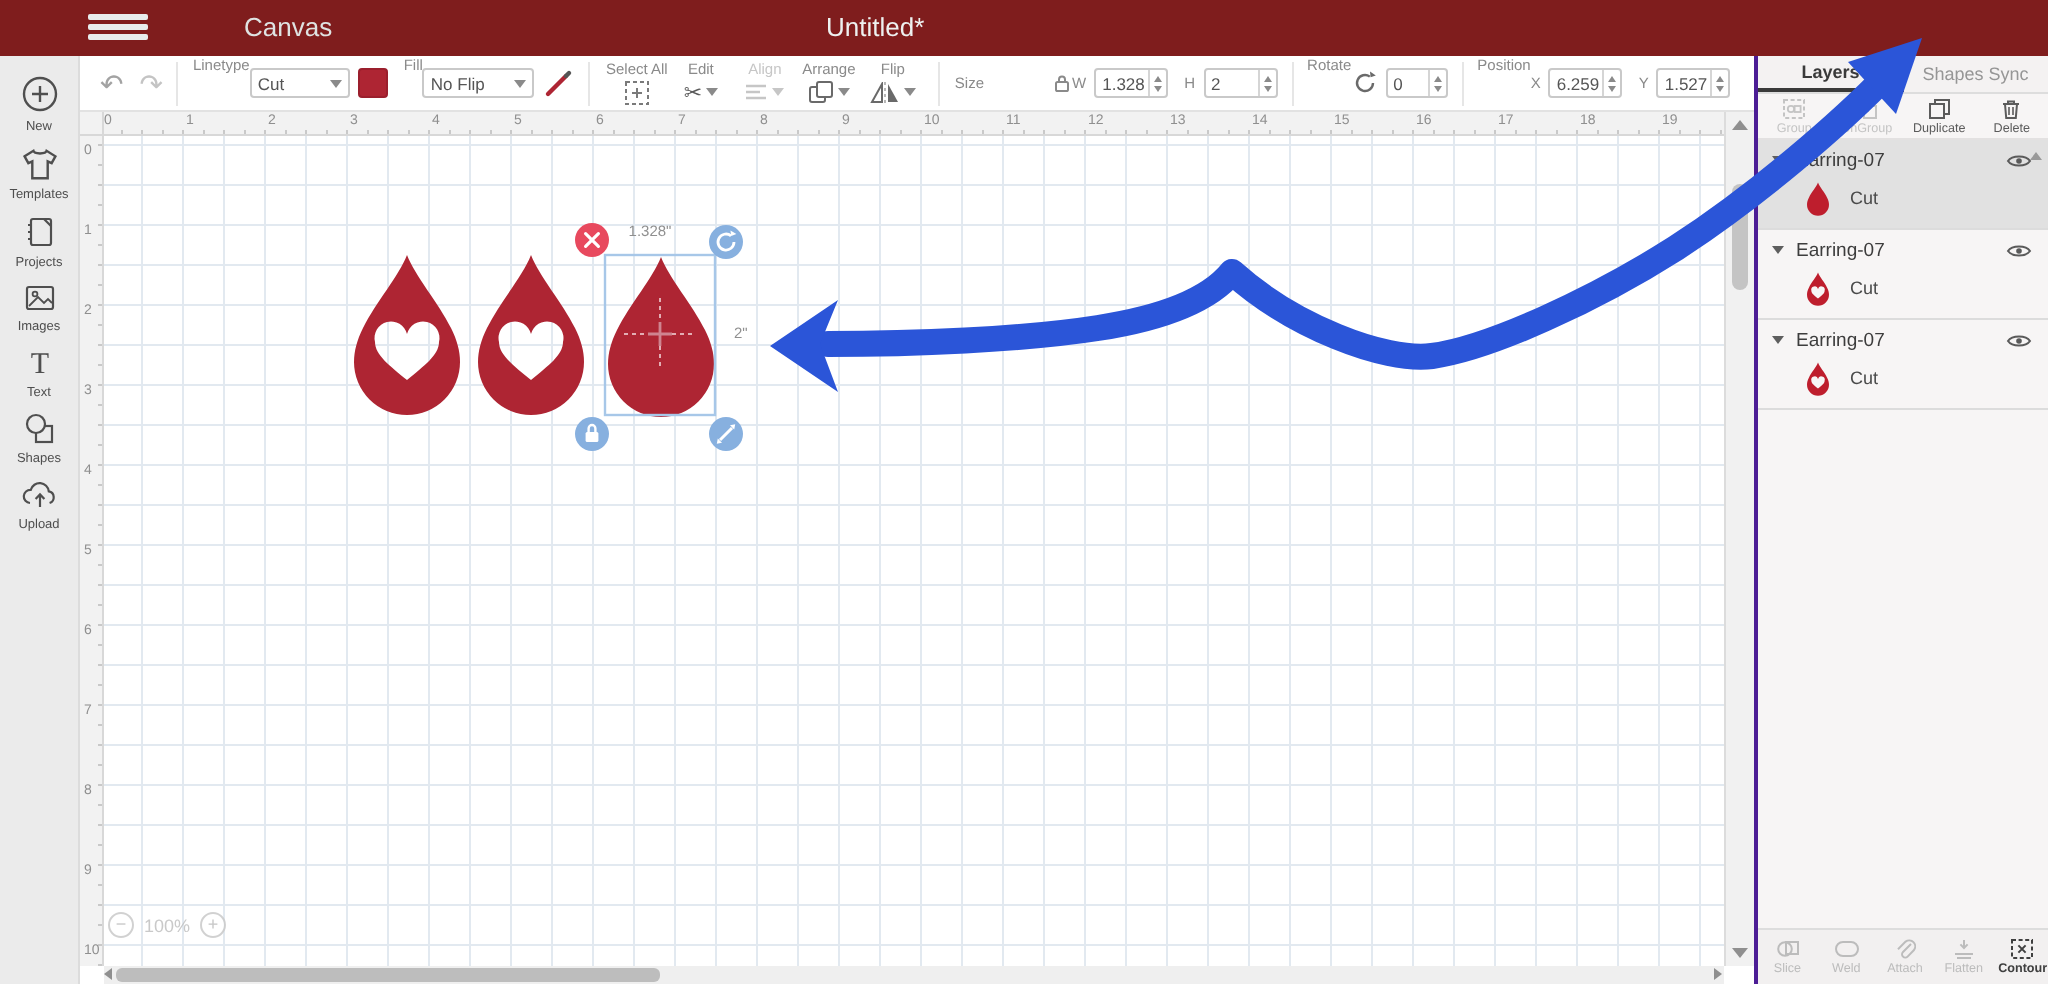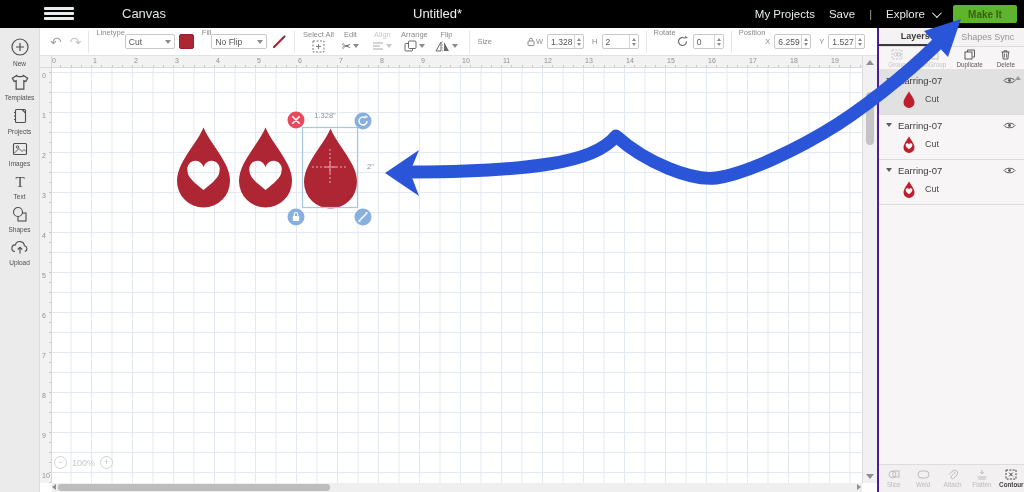--- a/index.html
+++ b/index.html
@@ -1,19 +1,19 @@
 <!DOCTYPE html>
 <html style="--shape-red: #ae2533; --thumb-red: #be1e2d; --make-it-green: #5eb42d; --arrow-blue: #2b55d8; --selection-blue: #a7c7e8; --handle-blue: #87b0df; --delete-red: #e8495e; --topbar-dark: #3e4744;"><head>
 <meta charset="utf-8">
 <style>
   * { margin:0; padding:0; box-sizing:border-box; }
   html,body { width:1024px; height:492px; overflow:hidden; font-family:"Liberation Sans", sans-serif; background:#fff; }
 
   
-  #topbar { position:absolute; left:0; top:0; width:1024px; height:28px; background:#000000; z-index:5; }
+  #topbar { position:absolute; left:0; top:0; width:1024px; height:28px; background:#7f1d1d; z-index:5; }
   #hamburger { position:absolute; left:44px; top:7px; width:30px; height:14px; cursor:pointer; }
   #hamburger div { height:2.5px; background:#e8ecec; margin-bottom:2.5px; border-radius:1px; }
   #canvas-label { position:absolute; left:122px; top:0; line-height:28px; font-size:13px; color:#dfe3e2; }
   #doc-title { position:absolute; left:413px; top:0; line-height:28px; font-size:13px; color:#eef1f0; }
   #topbar-right { position:absolute; right:7px; top:0; height:28px; display:flex; align-items:center; gap:14px; }
   #topbar-right .tbtxt { font-size:11.5px; color:#e6eaea; cursor:pointer; }
   #topbar-divider { color:#9aa3a0; font-size:11px; }
   #explore-wrap { display:flex; align-items:center; gap:7px; cursor:pointer; }
   .chev-down { width:7px; height:7px; border-right:1.5px solid #e6eaea; border-bottom:1.5px solid #e6eaea; transform:rotate(45deg) translateY(-2px); }
   #make-it-btn { width:64px; height:18px; background:var(--make-it-green,#5eb42d); border:none; border-radius:2px;
@@ -123,30 +123,20 @@
 <body>
 
 <div id="topbar">
   <div id="hamburger">
       <div></div>
       <div></div>
       <div></div>
     </div>
   <div id="canvas-label">Canvas</div>
   <div id="doc-title">Untitled*</div>
-  <div id="topbar-right">
-    <span class="tbtxt">My Projects</span>
-    <span class="tbtxt">Save</span>
-    <span id="topbar-divider">|</span>
-    <span id="explore-wrap">
-      <span class="tbtxt">Explore</span>
-      <span class="chev-down"></span>
-    </span>
-    <button id="make-it-btn">Make It</button>
-  </div>
 </div>
 
 <div id="sidebar">
   <div class="side-item">
     <svg width="22" height="22" viewBox="0 0 22 22">
       <circle cx="11" cy="11" r="8" fill="none" stroke="#4f4f4f" stroke-width="1.2"></circle>
       <path d="M11 7v8M7 11h8" stroke="#4f4f4f" stroke-width="1.2"></path>
     </svg>
     <span class="slabel">New</span>
   </div>

